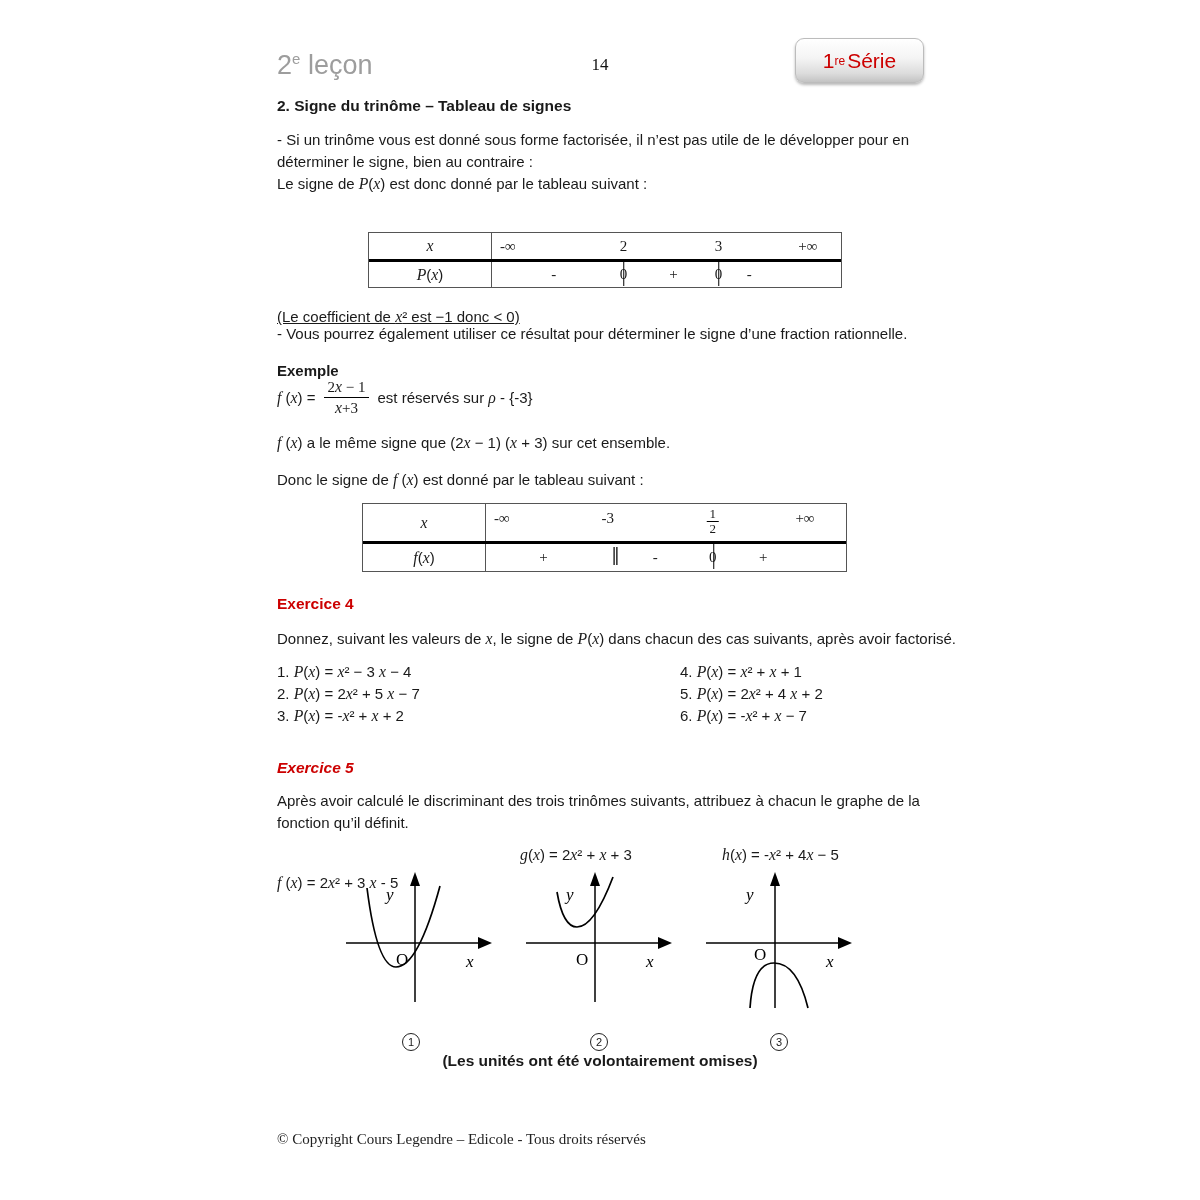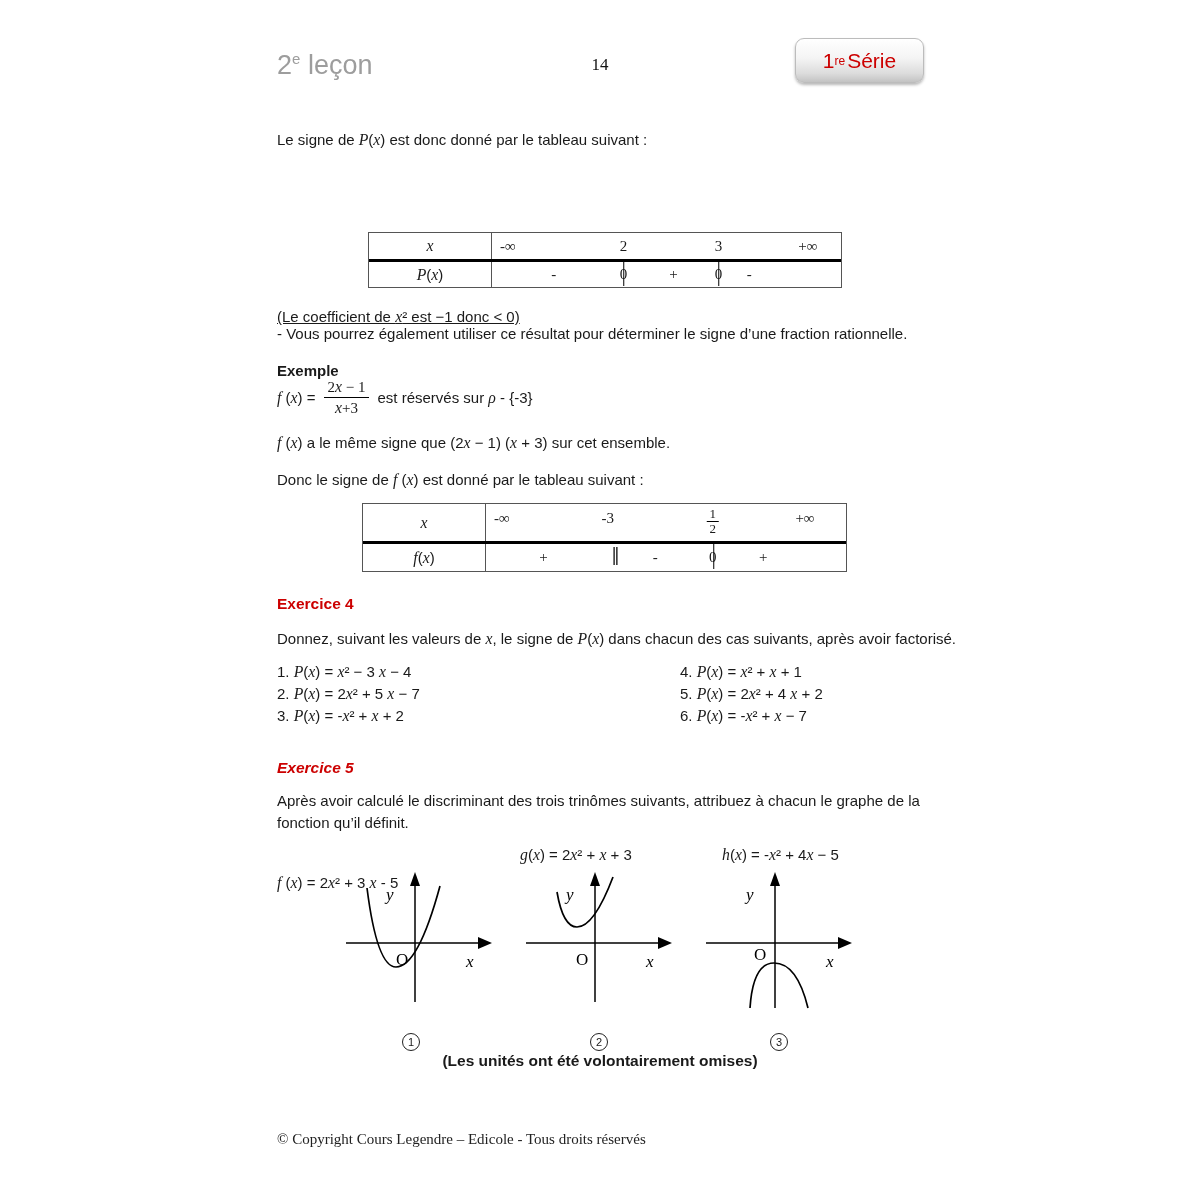--- a/index.html
+++ b/index.html
@@ -95,22 +95,24 @@
 <div id="page">
 
   <div class="abs" id="lesson"><span>2</span><sup>e</sup><span> leçon</span></div>
   <div class="abs" id="pagenum">14</div>
   <div class="abs" id="badge">
       <span>1</span>
       <sup>re</sup>
       <span> Série</span>
     </div>
 
+  <div class="abs" id="section-title">2. Signe du trinôme – Tableau de signes</div>
 
   <div class="abs" id="intro">
+    <div><span>- Si un trinôme vous est donné sous forme factorisée, il n’est pas utile de le développer pour en déterminer le signe, bien au contraire :</span></div>
     <div><span>Le signe de </span><span class="mi">P</span><span>(</span><span class="mi">x</span><span>) est donc donné par le tableau suivant :</span></div>
   </div>
 
   <div class="abs sign-table" id="table1">
     <div class="st-row r1">
       <div class="st-label">
           <span></span>
           <span class="mi">x</span>
           <span></span>
         </div>

